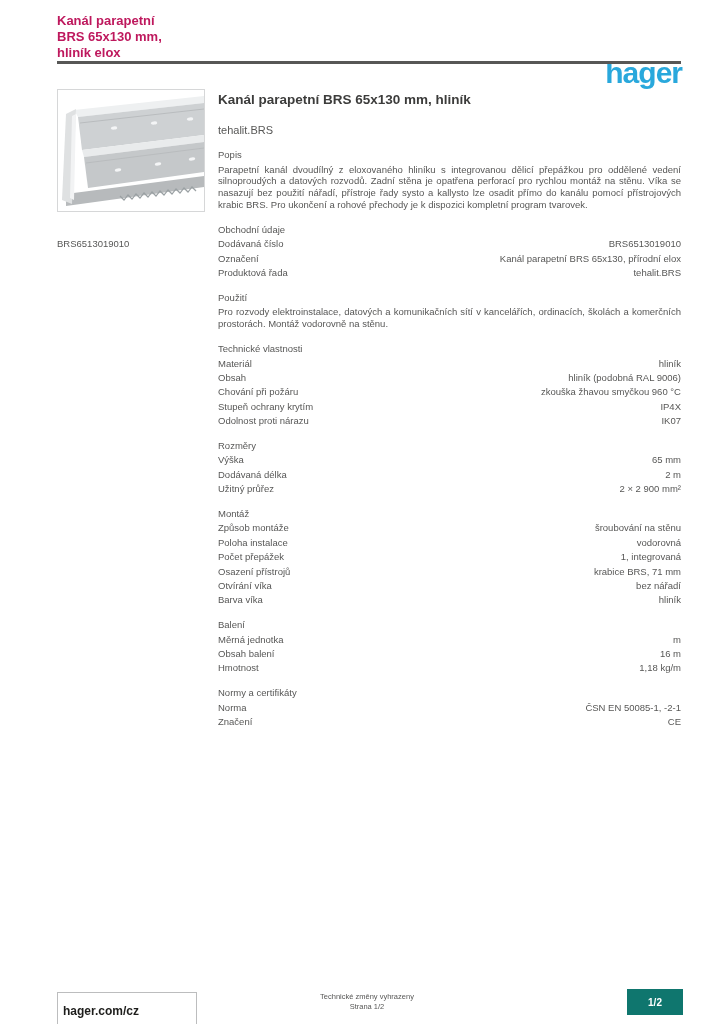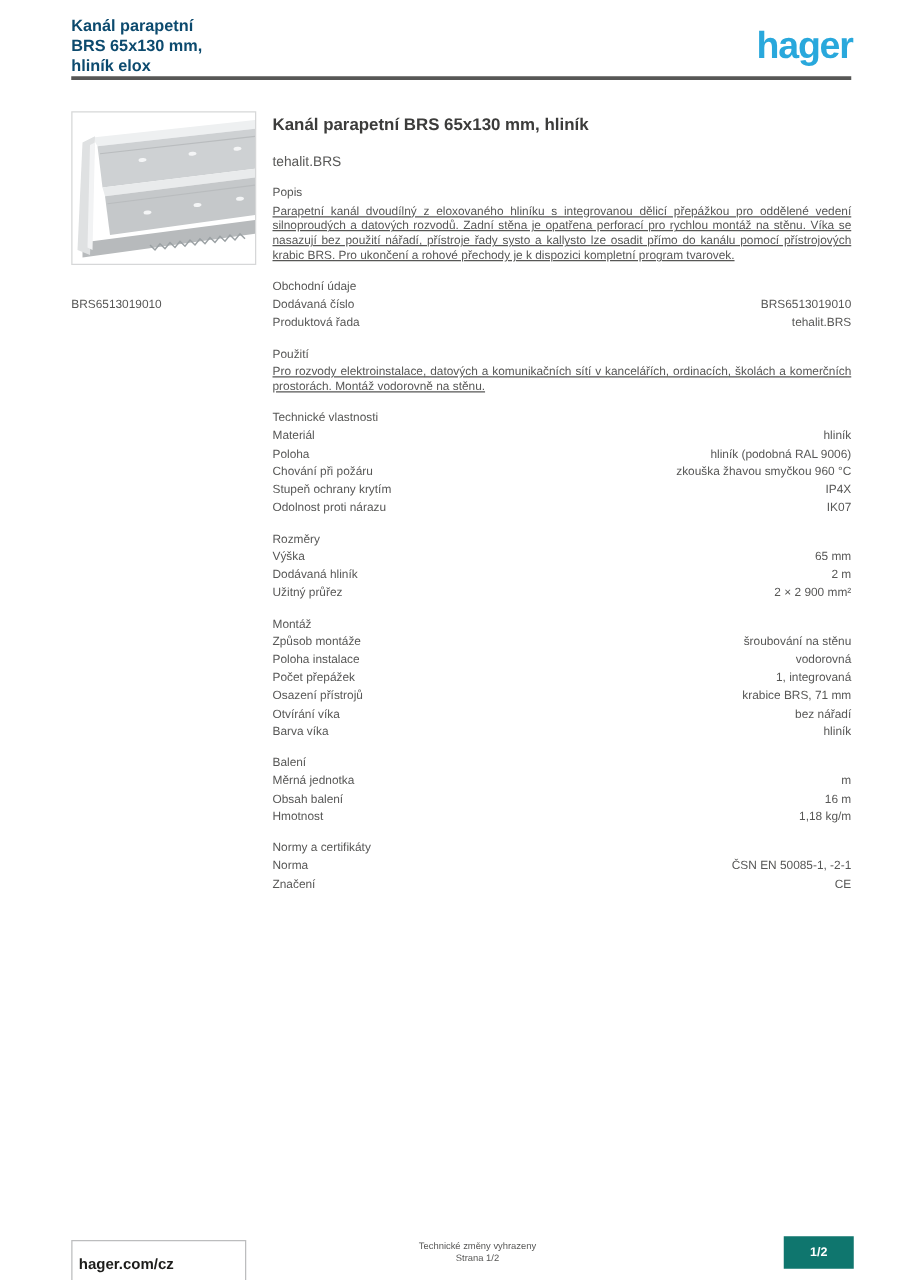--- a/index.html
+++ b/index.html
@@ -2,61 +2,61 @@
 <html><head>
 <meta charset="utf-8">
 <style>
   html,body{margin:0;padding:0;background:#ffffff;}
   .page{
     position:relative;width:724px;height:1024px;margin:0 auto;background:#ffffff;
     font-family:"Liberation Sans", sans-serif;color:#575756;overflow:hidden;
   }
   
   .hdr-title{position:absolute;left:57px;top:13px;width:220px;
-    font-size:13px;font-weight:bold;line-height:1.22;color:#0c4a6e;}
+    font-size:13px;font-weight:bold;line-height:1.22;color:#be185d;}
   .logo{position:absolute;right:42px;top:22px;font-size:30px;font-weight:bold;
     letter-spacing:-1px;line-height:1;}
   .rule{position:absolute;left:57px;top:61px;width:624px;height:3px;background:#575756;}
   
   .img-frame{position:absolute;left:57px;top:89px;width:148px;height:123px;
     border:1px solid #d6d7d8;background:#ffffff;box-sizing:border-box;}
   .order-ref{position:absolute;left:57px;top:238px;font-size:9.5px;color:#575756;}
   
   .main-col{position:absolute;left:218px;top:88px;width:463px;}
   .prod-title{font-size:13.5px;font-weight:bold;color:#3c3c3b;margin:4px 0 0 0;line-height:1.2;}
   .prod-family{font-size:11px;color:#575756;margin-top:16px;}
   section{margin:0;}
   section h3{font-size:9.5px;font-weight:normal;color:#575756;margin:13px 0 3px 0;line-height:1.2;}
-  .para{font-size:9.5px;line-height:1.25;text-align:justify;margin:0;color:#575756;text-decoration:underline;}
+  .para{font-size:9.5px;line-height:1.25;text-align:justify;margin:0;color:#575756;}
   .row{display:flex;justify-content:space-between;align-items:baseline;
     font-size:9.5px;line-height:1.25;margin:2.5px 0;}
   .row .lbl{flex:0 1 auto;padding-right:14px;}
   .row .val{flex:0 0 auto;text-align:right;max-width:280px;}
   
   .site-box{position:absolute;left:57px;top:992px;width:140px;height:37px;
     background:#ffffff;border:1px solid #bcbdbe;box-sizing:border-box;
     font-size:12px;font-weight:bold;color:#1d1d1b;display:flex;align-items:center;
     padding-left:5px;}
-  .foot-center{position:absolute;left:302px;top:992px;width:160px;text-align:center;
+  .foot-center{position:absolute;left:287px;top:992px;width:160px;text-align:center;
     font-size:7.5px;line-height:1.35;color:#575756;}
   .page-badge{position:absolute;left:627px;top:989px;width:56px;height:26px;
     background:#0f766e;color:#ffffff;font-size:10px;font-weight:bold;
     display:flex;align-items:center;justify-content:center;}
 </style>
 </head>
 <body>
 
 <div class="page">
 
   <div class="hdr-title">
     <div>Kanál parapetní</div>
     <div>BRS 65x130 mm,</div>
     <div>hliník elox</div>
   </div>
-  <div class="logo" id="brand-logo" style="color: rgb(41, 168, 220);">hager</div>
+  <div class="logo" id="brand-logo" style="color: rgb(41, 168, 220); margin-top: 36px;">hager</div>
   <div class="rule"></div>
 
   <div class="img-frame">
     <svg width="146" height="121" viewBox="0 0 146 121">
 
       <polygon points="16,20 146,6 146,13 20,27" fill="#eef0f1"></polygon>
 
       <polygon points="20,27 146,13 146,45 24,60" fill="#ced1d3"></polygon>
 
       <polygon points="24,60 146,45 146,52 26,67" fill="#e9ebec"></polygon>
@@ -93,38 +93,42 @@
       <p class="para">Parapetní kanál dvoudílný z eloxovaného hliníku s integrovanou dělicí přepážkou pro oddělené vedení silnoproudých a datových rozvodů. Zadní stěna je opatřena perforací pro rychlou montáž na stěnu. Víka se nasazují bez použití nářadí, přístroje řady systo a kallysto lze osadit přímo do kanálu pomocí přístrojových krabic BRS. Pro ukončení a rohové přechody je k dispozici kompletní program tvarovek.</p>
     </section>
 
     <section>
       <h3>Obchodní údaje</h3>
       <div class="row">
         <span class="lbl">Dodávaná číslo</span>
         <span class="val">BRS6513019010</span>
       </div>
       <div class="row">
+        <span class="lbl">Označení</span>
+        <span class="val">Kanál parapetní BRS 65x130, přírodní elox</span>
+      </div>
+      <div class="row">
         <span class="lbl">Produktová řada</span>
         <span class="val">tehalit.BRS</span>
       </div>
     </section>
 
     <section>
       <h3>Použití</h3>
       <p class="para">Pro rozvody elektroinstalace, datových a komunikačních sítí v kancelářích, ordinacích, školách a komerčních prostorách. Montáž vodorovně na stěnu.</p>
     </section>
 
     <section>
       <h3>Technické vlastnosti</h3>
       <div class="row">
         <span class="lbl">Materiál</span>
         <span class="val">hliník</span>
       </div>
       <div class="row">
-        <span class="lbl">Poloha</span>
+        <span class="lbl">Obsah</span>
         <span class="val">hliník (podobná RAL 9006)</span>
       </div>
       <div class="row">
         <span class="lbl">Chování při požáru</span>
         <span class="val">zkouška žhavou smyčkou 960 °C</span>
       </div>
       <div class="row">
         <span class="lbl">Stupeň ochrany krytím</span>
         <span class="val">IP4X</span>
       </div>
@@ -134,21 +138,21 @@
       </div>
     </section>
 
     <section>
       <h3>Rozměry</h3>
       <div class="row">
         <span class="lbl">Výška</span>
         <span class="val">65 mm</span>
       </div>
       <div class="row">
-        <span class="lbl">Dodávaná hliník</span>
+        <span class="lbl">Dodávaná délka</span>
         <span class="val">2 m</span>
       </div>
       <div class="row">
         <span class="lbl">Užitný průřez</span>
         <span class="val">2 × 2 900 mm²</span>
       </div>
     </section>
 
     <section>
       <h3>Montáž</h3>

